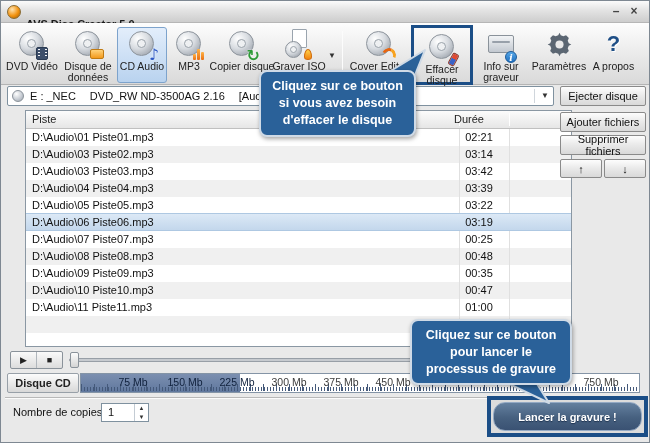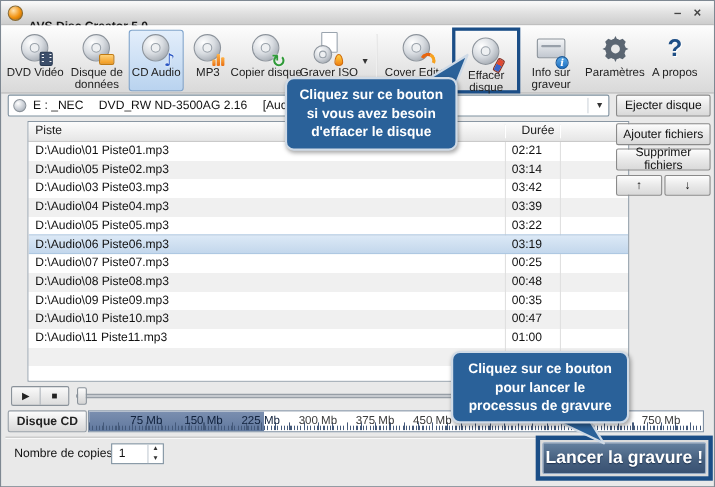--- a/index.html
+++ b/index.html
@@ -54,21 +54,21 @@
   .combo{position:absolute;left:6px;top:85px;width:547px;height:20px;background:#fff;border:1px solid #7f919f;border-radius:2px;display:flex;align-items:center;font-size:11px;color:#111;padding:0 4px;}
   .combo .disc-mini{width:12px;height:12px;border-radius:50%;background:radial-gradient(circle at 35% 30%,#fff,#c8cdd4 55%,#98a0aa);border:1px solid #8a929a;margin-right:6px;flex:none;}
   .combo .seg{margin-right:14px;white-space:nowrap;}
   .combo .caret{margin-left:auto;font-size:8px;color:#333;padding-left:6px;border-left:1px solid #d0d6dc;height:14px;line-height:14px;}
   
   .btn{position:absolute;background:linear-gradient(#fdfdfd,#e9e9e9 50%,#d9d9d9);border:1px solid #8a8a8a;border-radius:2px;font-size:11px;color:#111;text-align:center;display:flex;align-items:center;justify-content:center;cursor:default;}
   
   .tbl{position:absolute;left:24px;top:109px;width:547px;height:237px;border:1px solid #8a97a3;background:#fff;}
   .thead{position:absolute;left:0;top:0;right:0;height:18px;background:linear-gradient(#fcfcfc,#e6e6e6);border-bottom:1px solid #c0c0c0;font-size:11px;color:#222;}
   .thead .h-piste{position:absolute;left:6px;top:0;line-height:17px;}
-  .thead .h-duree{position:absolute;left:428px;width:50px;top:0;line-height:17px;text-align:right;}
+  .thead .h-duree{position:absolute;left:428px;width:50px;top:0;line-height:17px;text-align:left;}
   .thead .hsep{position:absolute;top:2px;bottom:2px;width:1px;background:#c8c8c8;border-right:1px solid #fff;}
   .tbody{position:absolute;left:0;top:18px;right:0;bottom:0;background:repeating-linear-gradient(to bottom,#ffffff 0 17px,#f0f0f0 17px 34px);overflow:hidden;}
   .vline{position:absolute;top:0;bottom:0;width:1px;background:#e0e0e0;}
   .trow{position:relative;height:17px;font-size:11px;line-height:17px;color:#111;white-space:nowrap;}
   .trow .piste{position:absolute;left:6px;}
   .trow .duree{position:absolute;left:428px;width:50px;text-align:center;}
   .trow.sel{background:linear-gradient(#dcE9f6,#c3d7ec);border-top:1px solid #aec8e2;border-bottom:1px solid #aec8e2;margin-top:-1px;height:18px;line-height:17px;}
   
   .transport{position:absolute;left:9px;top:350px;width:53px;height:18px;display:flex;border:1px solid #8a929a;border-radius:2px;background:linear-gradient(#fafafa,#dcdcdc);}
   .transport .tb{flex:1;text-align:center;font-size:9px;line-height:16px;color:#222;}
@@ -86,21 +86,21 @@
   .cap-marker{position:absolute;top:2px;transform:translateX(-50%);font-size:10.5px;color:#3c3c3c;white-space:nowrap;}
   .cap-marker.onfill{color:#10213c;}
   
   .bdiv{position:absolute;left:4px;top:396px;width:642px;height:2px;border-top:1px solid #b8b8b8;border-bottom:1px solid #fbfbfb;}
   .copies-label{position:absolute;left:12px;top:402px;height:19px;line-height:19px;font-size:11px;color:#111;}
   .spin{position:absolute;left:100px;top:402px;width:48px;height:19px;background:#fff;border:1px solid #7f919f;display:flex;}
   .spin .val{flex:1;font-size:11px;line-height:17px;padding-left:6px;color:#111;}
   .spin .arrows{width:14px;border-left:1px solid #c4ccd4;display:flex;flex-direction:column;}
   .spin .arrows span{flex:1;font-size:6px;line-height:8px;text-align:center;color:#333;}
   .burn-annot{position:absolute;left:486px;top:395px;width:161px;height:41px;border:4px solid var(--annotation);background:#dcdcdc;padding:2px;z-index:30;}
-  .burn-btn{width:100%;height:100%;background:linear-gradient(#64809f,#46607f 55%,#3a5273);border:1px solid #93a9c4;border-radius:2px;color:#fff;font-size:16px;font-weight:bold;text-align:center;display:flex;align-items:center;justify-content:center;text-shadow:0 1px 1px #1e3350;}
+  .burn-btn{width:100%;height:100%;background:linear-gradient(#64809f,#46607f 55%,#3a5273);border:1px solid #93a9c4;border-radius:12px;color:#fff;font-size:11px;font-weight:bold;text-align:center;display:flex;align-items:center;justify-content:center;text-shadow:0 1px 1px #1e3350;}
   
   .tails{position:absolute;left:0;top:0;width:650px;height:443px;z-index:40;pointer-events:none;}
   .callout{position:absolute;background:var(--callout);border:2px solid #cfdae6;border-radius:8px;z-index:41;
     color:#fff;font-weight:bold;font-size:12.5px;line-height:17px;text-align:center;
     display:flex;flex-direction:column;justify-content:center;box-shadow:1px 2px 4px rgba(0,0,0,.35);}
   .callout-erase{left:258px;top:69px;width:157px;height:67px;}
   .callout-burn{left:409px;top:318px;width:162px;height:66px;}
 </style>
 </head>
 <body>
@@ -224,21 +224,21 @@
       <span class="hsep" style="left:483px;"></span>
     </div>
     <div class="tbody" id="tbody">
       <div class="vline" style="left:433px;"></div>
       <div class="vline" style="left:483px;"></div>
     <div class="trow">
           <span class="piste">D:\Audio\01 Piste01.mp3</span>
           <span class="duree">02:21</span>
         </div>
         <div class="trow">
-          <span class="piste">D:\Audio\05 Piste02.mp3</span>
+          <span class="piste">D:\Audio\03 Piste02.mp3</span>
           <span class="duree">03:14</span>
         </div>
         <div class="trow">
           <span class="piste">D:\Audio\03 Piste03.mp3</span>
           <span class="duree">03:42</span>
         </div>
         <div class="trow">
           <span class="piste">D:\Audio\04 Piste04.mp3</span>
           <span class="duree">03:39</span>
         </div>

